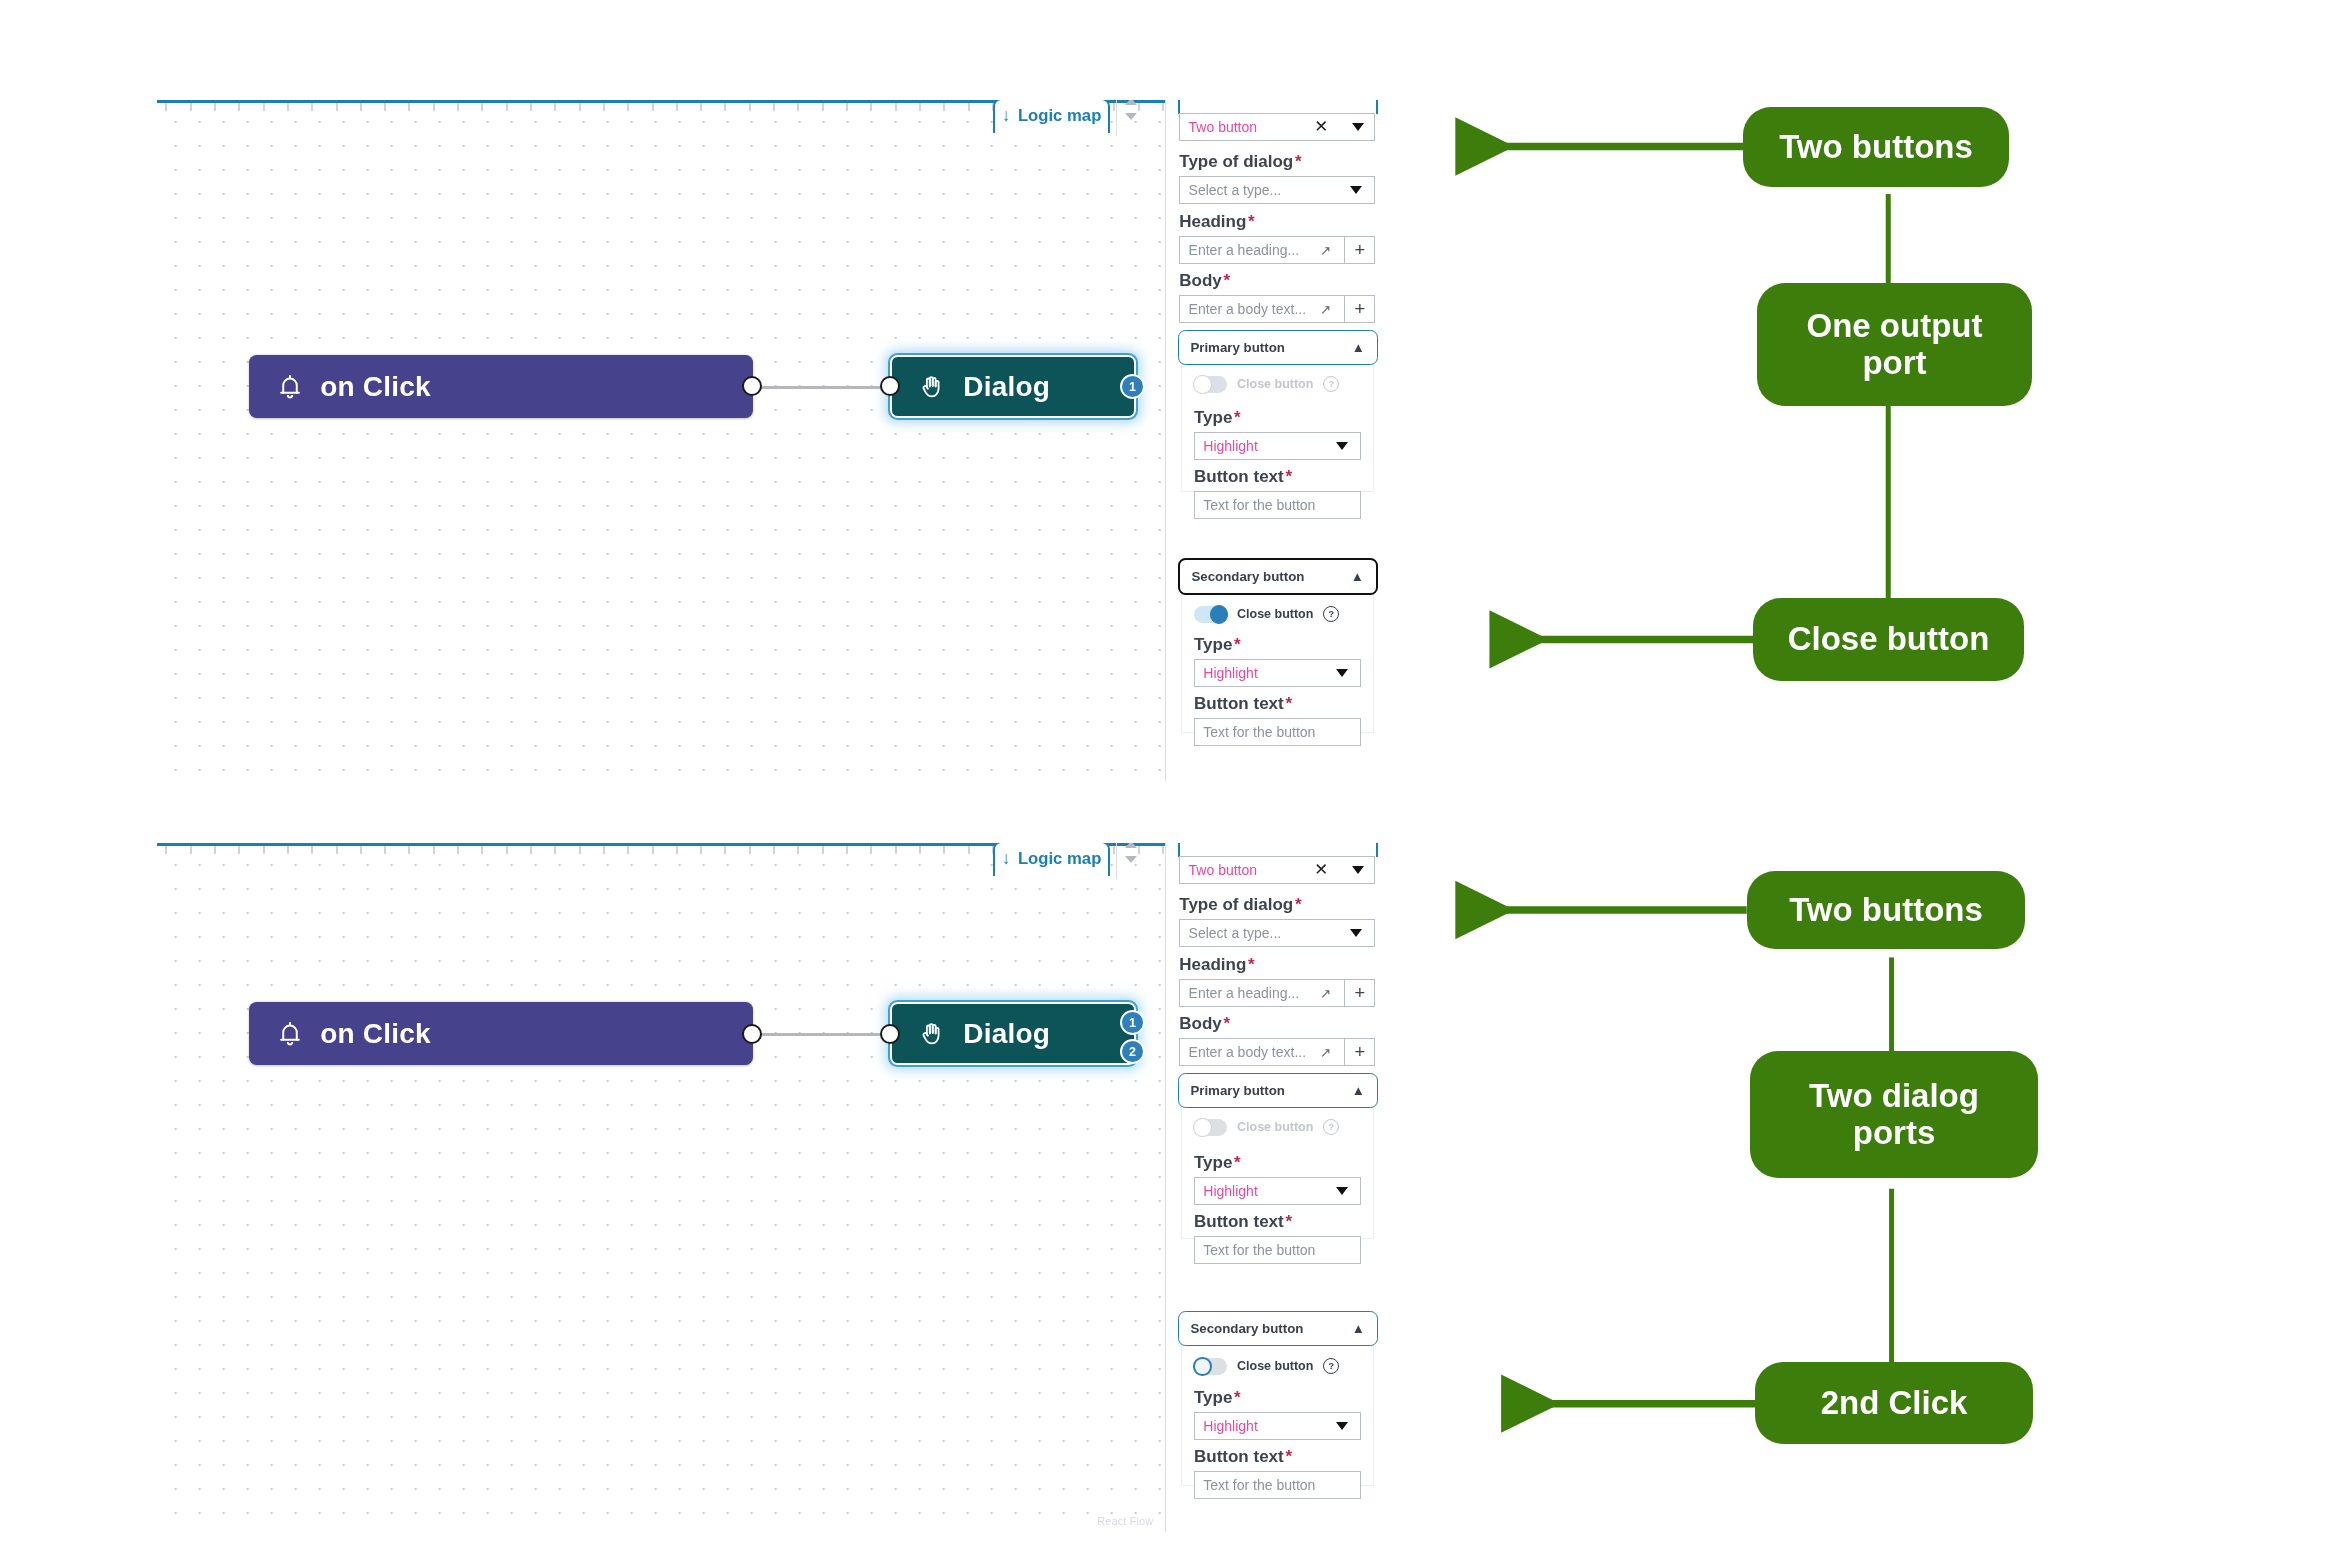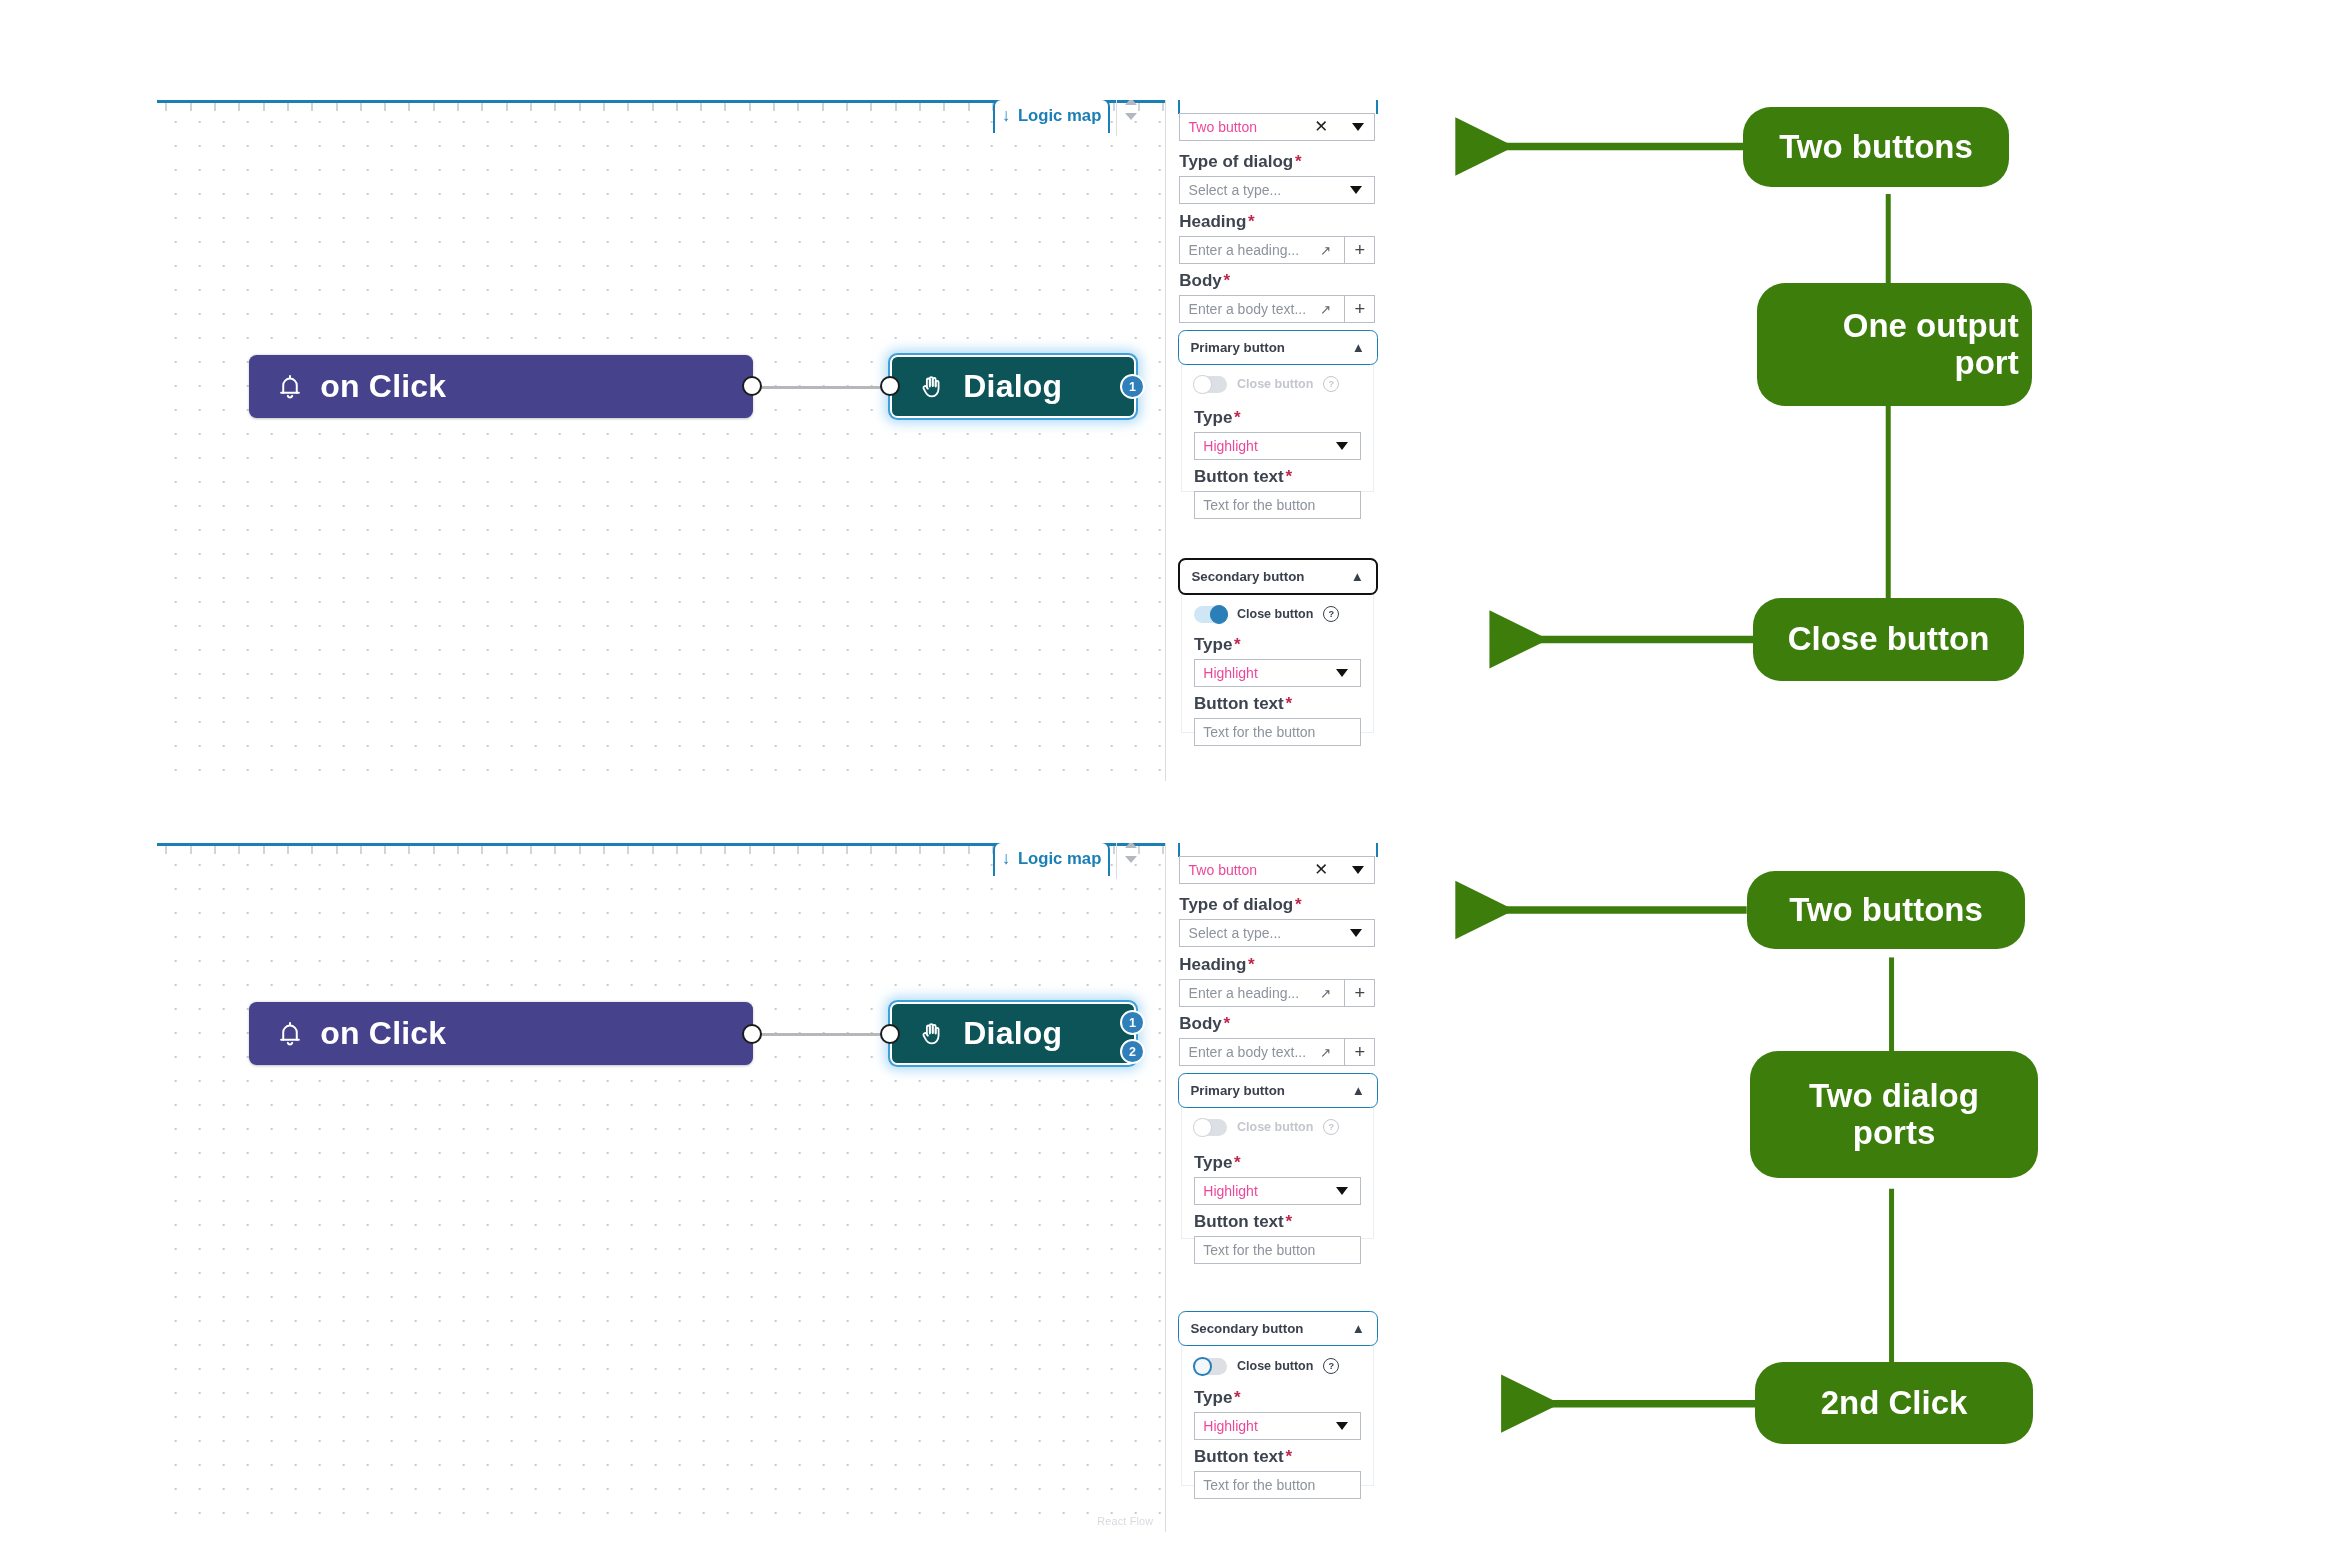--- a/index.html
+++ b/index.html
@@ -56,21 +56,21 @@
     outline:2.5px solid #3f9fd6;
     box-shadow:0 0 11.7px 4.2px rgba(110,190,240,.55);
   }
   .node-icon{
     width:38px;height:38px;
     margin-left:21.6px;
     display:flex;align-items:center;justify-content:center;
     flex:0 0 auto;
   }
   .node-label{
-    font-size:32px;
+    font-size:28px;
     font-weight:bold;
     letter-spacing:0.2px;
     margin-left:11.7px;
     color:#fff;
     white-space:nowrap;
   }
 
   .port{
     position:absolute;
     width:20px;height:20px;border-radius:50%;
@@ -684,21 +684,21 @@
 
     <line x1="2272" y1="1428" x2="2272" y2="1640" stroke="#3c7d0c" stroke-width="6"></line>
 
     <line x1="2108" y1="1686" x2="1812" y2="1686" stroke="#3c7d0c" stroke-width="9" marker-end="url(#arrowL)"></line>
   </svg>
 
   <div class="callout" style="left:1743px;top:107px;width:266px;height:80px;">
     <span>Two buttons</span>
   </div>
 
-  <div class="callout" style="left:1757px;top:283px;width:275px;height:123px;text-align:right;">
+  <div class="callout" style="left:1757px;top:283px;width:275px;height:123px;">
     <span>One output port</span>
   </div>
 
   <div class="callout" style="left:1753px;top:598px;width:271px;height:83px;">
     <span>Close button</span>
   </div>
 
   <div class="callout" style="left:1747px;top:871px;width:278px;height:78px;">
     <span>Two buttons</span>
   </div>

